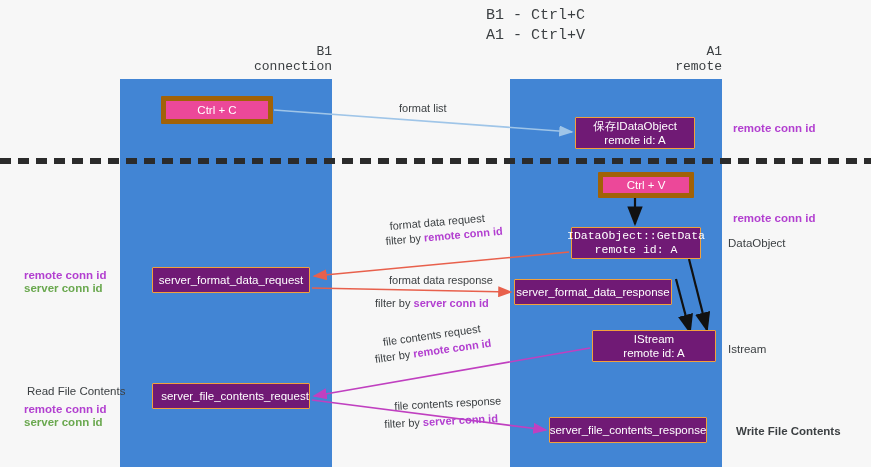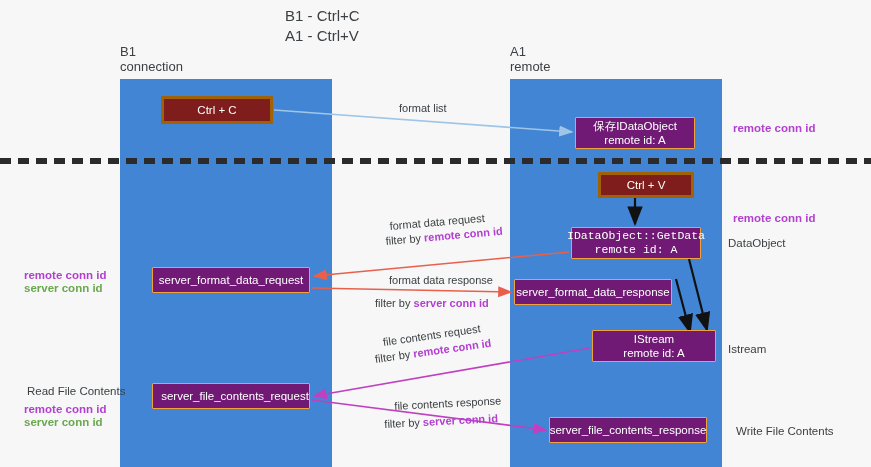--- a/index.html
+++ b/index.html
@@ -12,56 +12,56 @@
   }
   #stage{position:absolute;left:0;top:0;width:871px;height:467px;}
 
   
   .lane{position:absolute;background:#4285d4;}
   #lane-b1{left:120px;top:79px;width:212px;height:388px;}
   #lane-a1{left:510px;top:79px;width:212px;height:388px;}
 
   
   .title-block{
-    position:absolute;text-align:left;color:#3c4043;
-    font-size:13px;line-height:15px;white-space:pre-line;
+    position:absolute;text-align:right;color:#3c4043;
+    font-size:13px;line-height:15px;white-space:pre-line;font-family:Liberation Mono, monospace;
   }
   #main-title{left:285px;top:6px;width:300px;font-size:15px;line-height:20px;color:#3c4043;}
   #hdr-b1{left:120px;top:44px;width:212px;}
   #hdr-a1{left:510px;top:44px;width:212px;}
 
   
   .node{
     position:absolute;box-sizing:border-box;
     display:flex;align-items:center;justify-content:center;
     text-align:center;color:#ffffff;font-size:11.5px;line-height:14px;
     white-space:pre-line;border-radius:1px;
   }
-  .node.green{background:#7f1d1d;border:3px solid #a16207;}
+  .node.green{background:#ec4899;border:5px solid #a16207;}
   .node.orange{background:#701a75;border:1px solid #f2a13b;}
 
   #n-ctrlc{left:161px;top:96px;width:112px;height:28px;}
   #n-saveido{left:575px;top:117px;width:120px;height:32px;}
   #n-ctrlv{left:598px;top:172px;width:96px;height:26px;}
   #n-getdata{left:571px;top:227px;width:130px;height:32px;font-family:Liberation Mono, monospace;}
   #n-sfdreq{left:152px;top:267px;width:158px;height:26px;}
   #n-sfdresp{left:514px;top:279px;width:158px;height:26px;}
   #n-istream{left:592px;top:330px;width:124px;height:32px;}
   #n-sfcreq{left:152px;top:383px;width:158px;height:26px;padding-left:8px;}
   #n-sfcresp{left:549px;top:417px;width:158px;height:26px;}
 
   
   .side{position:absolute;font-size:11.5px;line-height:14px;color:#3c4043;white-space:pre-line;}
   .side.purple{color:#b23fd0;font-weight:bold;}
   .side.green{color:#6aa84f;font-weight:bold;}
   #s-remote1{left:733px;top:121px;}
   #s-remote2{left:733px;top:211px;}
   #s-dataobject{left:728px;top:236px;}
   #s-istream{left:728px;top:342px;}
-  #s-writefc{left:736px;top:424px;}
+  #s-writefc{left:736px;top:424px;font-weight:bold;}
   #s-readfc{left:27px;top:384px;}
   #s-left-remote{left:24px;top:268px;}
   #s-left-server{left:24px;top:281px;}
   #s-left-remote2{left:24px;top:402px;}
   #s-left-server2{left:24px;top:415px;}
 
   
   .elabel{
     position:absolute;font-size:11px;line-height:14px;color:#3c4043;
     white-space:nowrap;transform-origin:left top;

